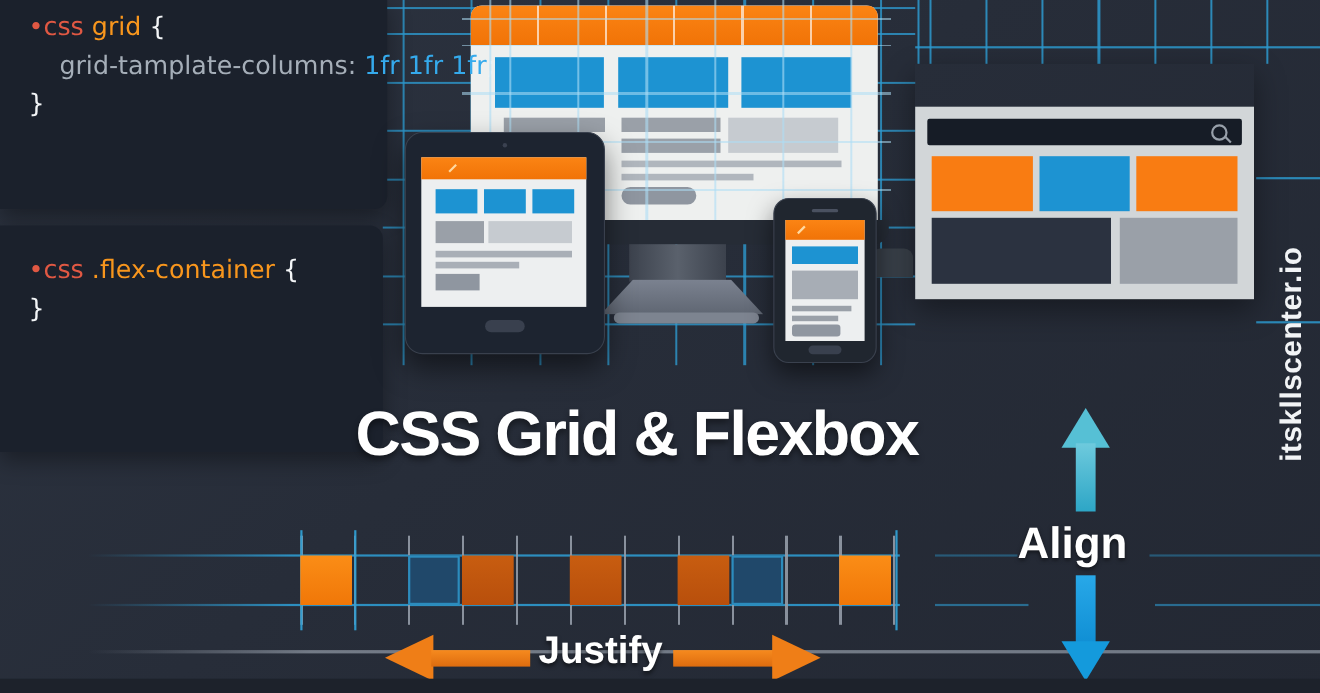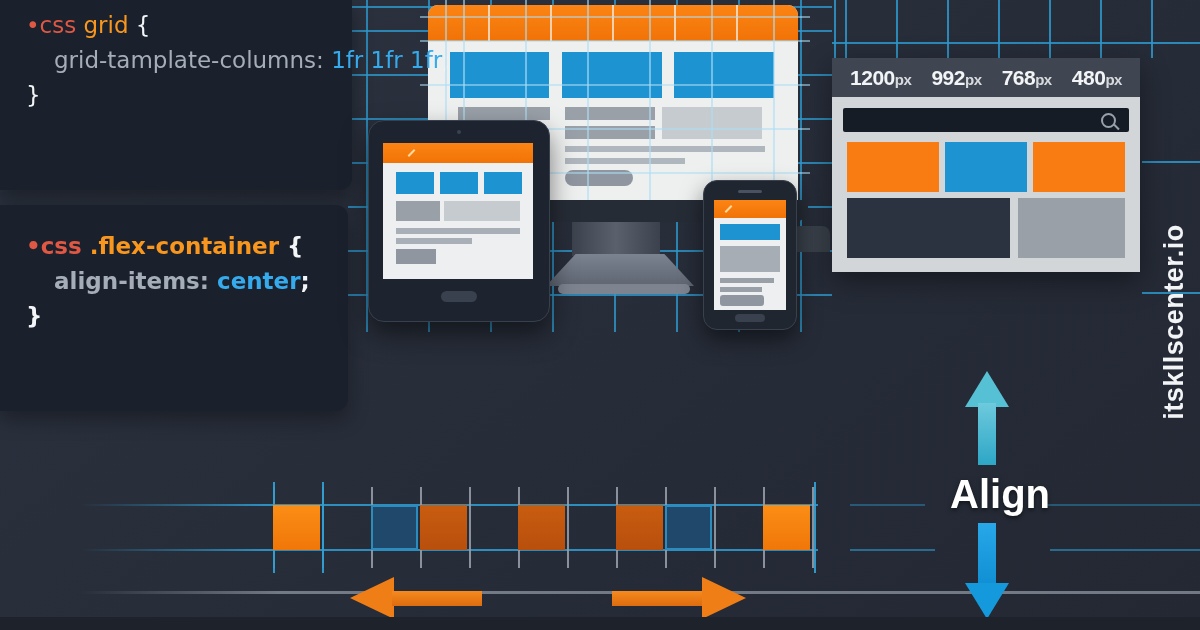--- a/index.html
+++ b/index.html
@@ -18,21 +18,21 @@
     background-image:repeating-linear-gradient(90deg, rgba(45,153,206,.85) 0 2px, transparent 2px 51px);
     background-position:13px 0;}
   .h-cyan{height:2px;background:rgba(45,153,206,.85);z-index:1;}
   .h-cyan-fade{height:2px;z-index:1;background:linear-gradient(90deg,rgba(45,153,206,0),rgba(45,153,206,.9) 25%,rgba(45,153,206,.9));}
   .h-gray-fade{height:3px;z-index:1;background:linear-gradient(90deg,rgba(128,136,148,0),rgba(128,136,148,.85) 18%,rgba(128,136,148,.85));}
 
   
   .code-panel{background:#1b212c;z-index:3;box-shadow:0 8px 20px rgba(0,0,0,.35);
     font-family:"DejaVu Sans",sans-serif;font-size:23px;color:#f3f5f7;}
   .code-panel-1{left:0;top:0;width:352px;height:190px;border-radius:0 0 12px 0;padding-top:8px;box-sizing:border-box;}
-  .code-panel-2{left:0;top:205px;width:348px;height:206px;border-radius:0 12px 12px 0;padding-top:24px;box-sizing:border-box;font-weight:bold;}
+  .code-panel-2{left:0;top:205px;width:348px;height:206px;border-radius:0 12px 12px 0;padding-top:24px;box-sizing:border-box;}
   .code-line{height:35px;line-height:35px;white-space:pre;overflow:visible;}
   .ind0{padding-left:26px;}
   .ind1{padding-left:54px;}
   .tk-red{color:#e05843;}
   .tk-orange{color:#f8961d;}
   .tk-gray{color:#a5aeb8;}
   .tk-blue{color:#35aaec;}
   .tk-white{color:#f3f5f7;}
 
   
@@ -101,21 +101,21 @@
 
   
   .j-arrow{top:577px;height:42px;z-index:5;}
   .j-shaft{position:absolute;top:14px;height:15px;background:linear-gradient(#f68a1e,#dd6c0f);}
   .j-head-left{position:absolute;left:0;top:0;width:0;height:0;
     border-top:21px solid transparent;border-bottom:21px solid transparent;border-right:44px solid #ef7e17;}
   .j-head-right{position:absolute;right:0;top:0;width:0;height:0;
     border-top:21px solid transparent;border-bottom:21px solid transparent;border-left:44px solid #ef7e17;}
   .justify-label{left:488px;top:572px;width:116px;text-align:center;z-index:6;color:#fff;
     font-size:35px;font-weight:bold;text-shadow:0 2px 4px rgba(0,0,0,.55);}
-  .align-label{left:925px;top:472px;width:125px;text-align:right;z-index:6;color:#fff;
+  .align-label{left:925px;top:472px;width:125px;text-align:left;z-index:6;color:#fff;
     font-size:40px;font-weight:bold;text-shadow:0 2px 4px rgba(0,0,0,.55);}
   .arrow-up{left:965px;top:371px;width:44px;height:95px;z-index:5;}
   .arrow-up .head{position:absolute;left:0;top:0;width:0;height:0;
     border-left:22px solid transparent;border-right:22px solid transparent;border-bottom:36px solid #56c0d5;}
   .arrow-up .shaft{position:absolute;left:13px;top:32px;width:18px;height:62px;background:linear-gradient(#6ecadd,#2da6c6);}
   .arrow-down{left:965px;top:523px;width:44px;height:96px;z-index:5;}
   .arrow-down .shaft{position:absolute;left:13px;top:0;width:18px;height:62px;background:linear-gradient(#28a8e8,#108fd4);}
   .arrow-down .head{position:absolute;left:0;bottom:0;width:0;height:0;
     border-left:22px solid transparent;border-right:22px solid transparent;border-top:36px solid #149adc;}
 
@@ -133,21 +133,20 @@
   <div class="abs h-cyan" style="left:1142px;top:292px;width:58px;"></div>
 
   <div class="abs code-panel code-panel-1">
     <div class="code-line ind0"><span class="tk-red">•css</span><span class="tk-orange"> grid</span><span class="tk-white"> {</span></div>
     <div class="code-line ind1"><span class="tk-gray">grid-tamplate-columns: </span><span class="tk-blue">1fr 1fr 1fr</span><span class="tk-white">;</span></div>
     <div class="code-line ind0"><span class="tk-white">}</span></div>
   </div>
 
   <div class="abs code-panel code-panel-2">
     <div class="code-line ind0"><span class="tk-red">•css</span><span class="tk-orange"> .flex-container</span><span class="tk-white"> {</span></div>
-    <div class="code-line ind1"><span class="tk-gray">align-items: </span><span class="tk-blue">center</span><span class="tk-white">;</span></div>
     <div class="code-line ind0"><span class="tk-white">}</span></div>
   </div>
 
   <div class="abs monitor-screen">
     <div class="monitor-header"></div>
     <div class="m-blue" style="left:22px;width:99px;"></div>
     <div class="m-blue" style="left:134px;width:100px;"></div>
     <div class="m-blue" style="left:246px;width:100px;"></div>
     <div class="gbar" style="left:30px;top:102px;width:92px;height:13px;"></div>
     <div class="gbar" style="left:137px;top:102px;width:90px;height:13px;"></div>
@@ -191,38 +190,33 @@
       <div class="gbar" style="left:6px;top:24px;width:60px;height:16px;background:#1d93d2;"></div>
       <div class="gbar" style="left:6px;top:46px;width:60px;height:26px;background:#a7adb5;"></div>
       <div class="gbar" style="left:6px;top:78px;width:54px;height:5px;"></div>
       <div class="gbar" style="left:6px;top:87px;width:42px;height:5px;"></div>
       <div class="gbar" style="left:6px;top:95px;width:44px;height:11px;border-radius:3px;background:#8f96a0;"></div>
     </div>
     <div class="phone-home"></div>
   </div>
 
   <div class="abs browser">
-    <div class="browser-header">
-      <div class="bp"><span>1200</span><span class="unit">px</span></div>
-      <div class="bp"><span>992</span><span class="unit">px</span></div>
-      <div class="bp"><span>768</span><span class="unit">px</span></div>
-      <div class="bp"><span>480</span><span class="unit">px</span></div>
-    </div>
     <div class="browser-body">
       <div class="search-bar">
         <div class="search-icon"></div>
       </div>
       <div class="b-block" style="left:15px;top:45px;width:92px;height:50px;background:#f97c12;"></div>
       <div class="b-block" style="left:113px;top:45px;width:82px;height:50px;background:#1d93d2;"></div>
       <div class="b-block" style="left:201px;top:45px;width:92px;height:50px;background:#f97c12;"></div>
       <div class="b-block" style="left:15px;top:101px;width:163px;height:60px;background:#2b3240;"></div>
       <div class="b-block" style="left:186px;top:101px;width:107px;height:60px;background:#9aa0a8;"></div>
     </div>
   </div>
 
+  <div class="abs title">CSS Grid &amp; Flexbox</div>
 
   <div class="abs brand">itskllscenter.io</div>
 
   <div class="abs h-cyan-fade" style="left:80px;top:504px;width:738px;"></div>
   <div class="abs h-cyan-fade" style="left:80px;top:549px;width:738px;"></div>
   <div class="abs h-cyan" style="left:850px;top:504px;width:75px;opacity:.5;"></div>
   <div class="abs h-cyan" style="left:1045px;top:504px;width:155px;opacity:.5;"></div>
   <div class="abs h-cyan" style="left:850px;top:549px;width:85px;opacity:.7;"></div>
   <div class="abs h-cyan" style="left:1050px;top:549px;width:150px;opacity:.7;"></div>
   <div class="abs h-gray-fade" style="left:80px;top:591px;width:1120px;"></div>
@@ -237,20 +231,21 @@
   <div class="abs sq sq-dark-orange" style="left:420px;"></div>
   <div class="abs sq sq-dark-orange" style="left:518px;"></div>
   <div class="abs sq sq-dark-orange" style="left:616px;"></div>
   <div class="abs sq sq-dark-blue" style="left:665px;"></div>
   <div class="abs sq sq-orange" style="left:763px;"></div>
 
   <div class="abs j-arrow" style="left:350px;width:132px;">
     <div class="j-head-left"></div>
     <div class="j-shaft" style="left:42px;width:90px;"></div>
   </div>
+  <div class="abs justify-label">Justify</div>
   <div class="abs j-arrow" style="left:612px;width:134px;">
     <div class="j-shaft" style="left:0;width:92px;"></div>
     <div class="j-head-right"></div>
   </div>
 
   <div class="abs arrow-up">
     <div class="head"></div>
     <div class="shaft"></div>
   </div>
   <div class="abs align-label">Align</div>

